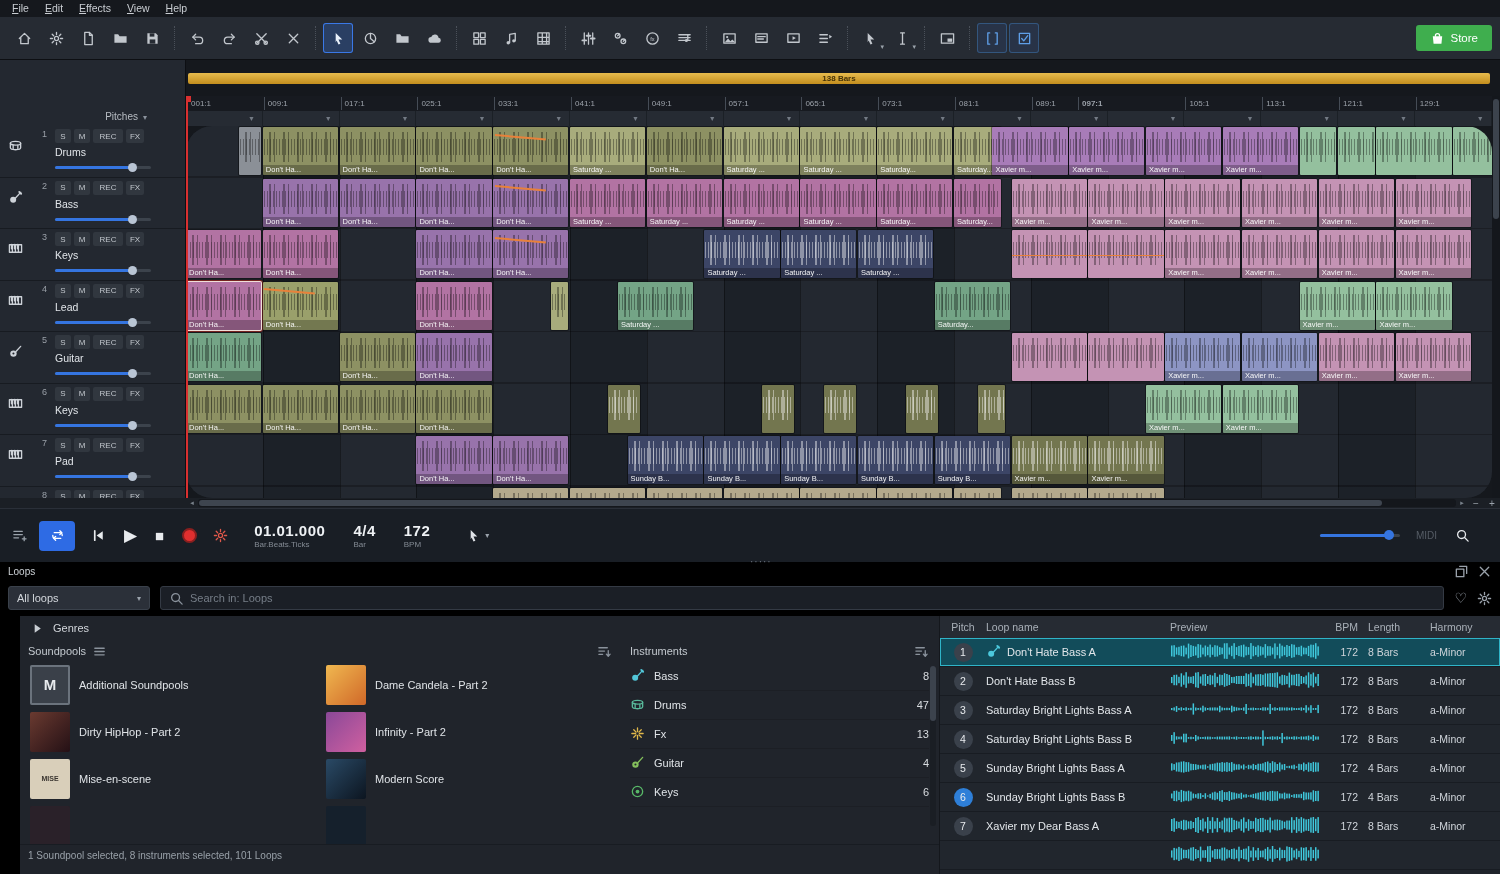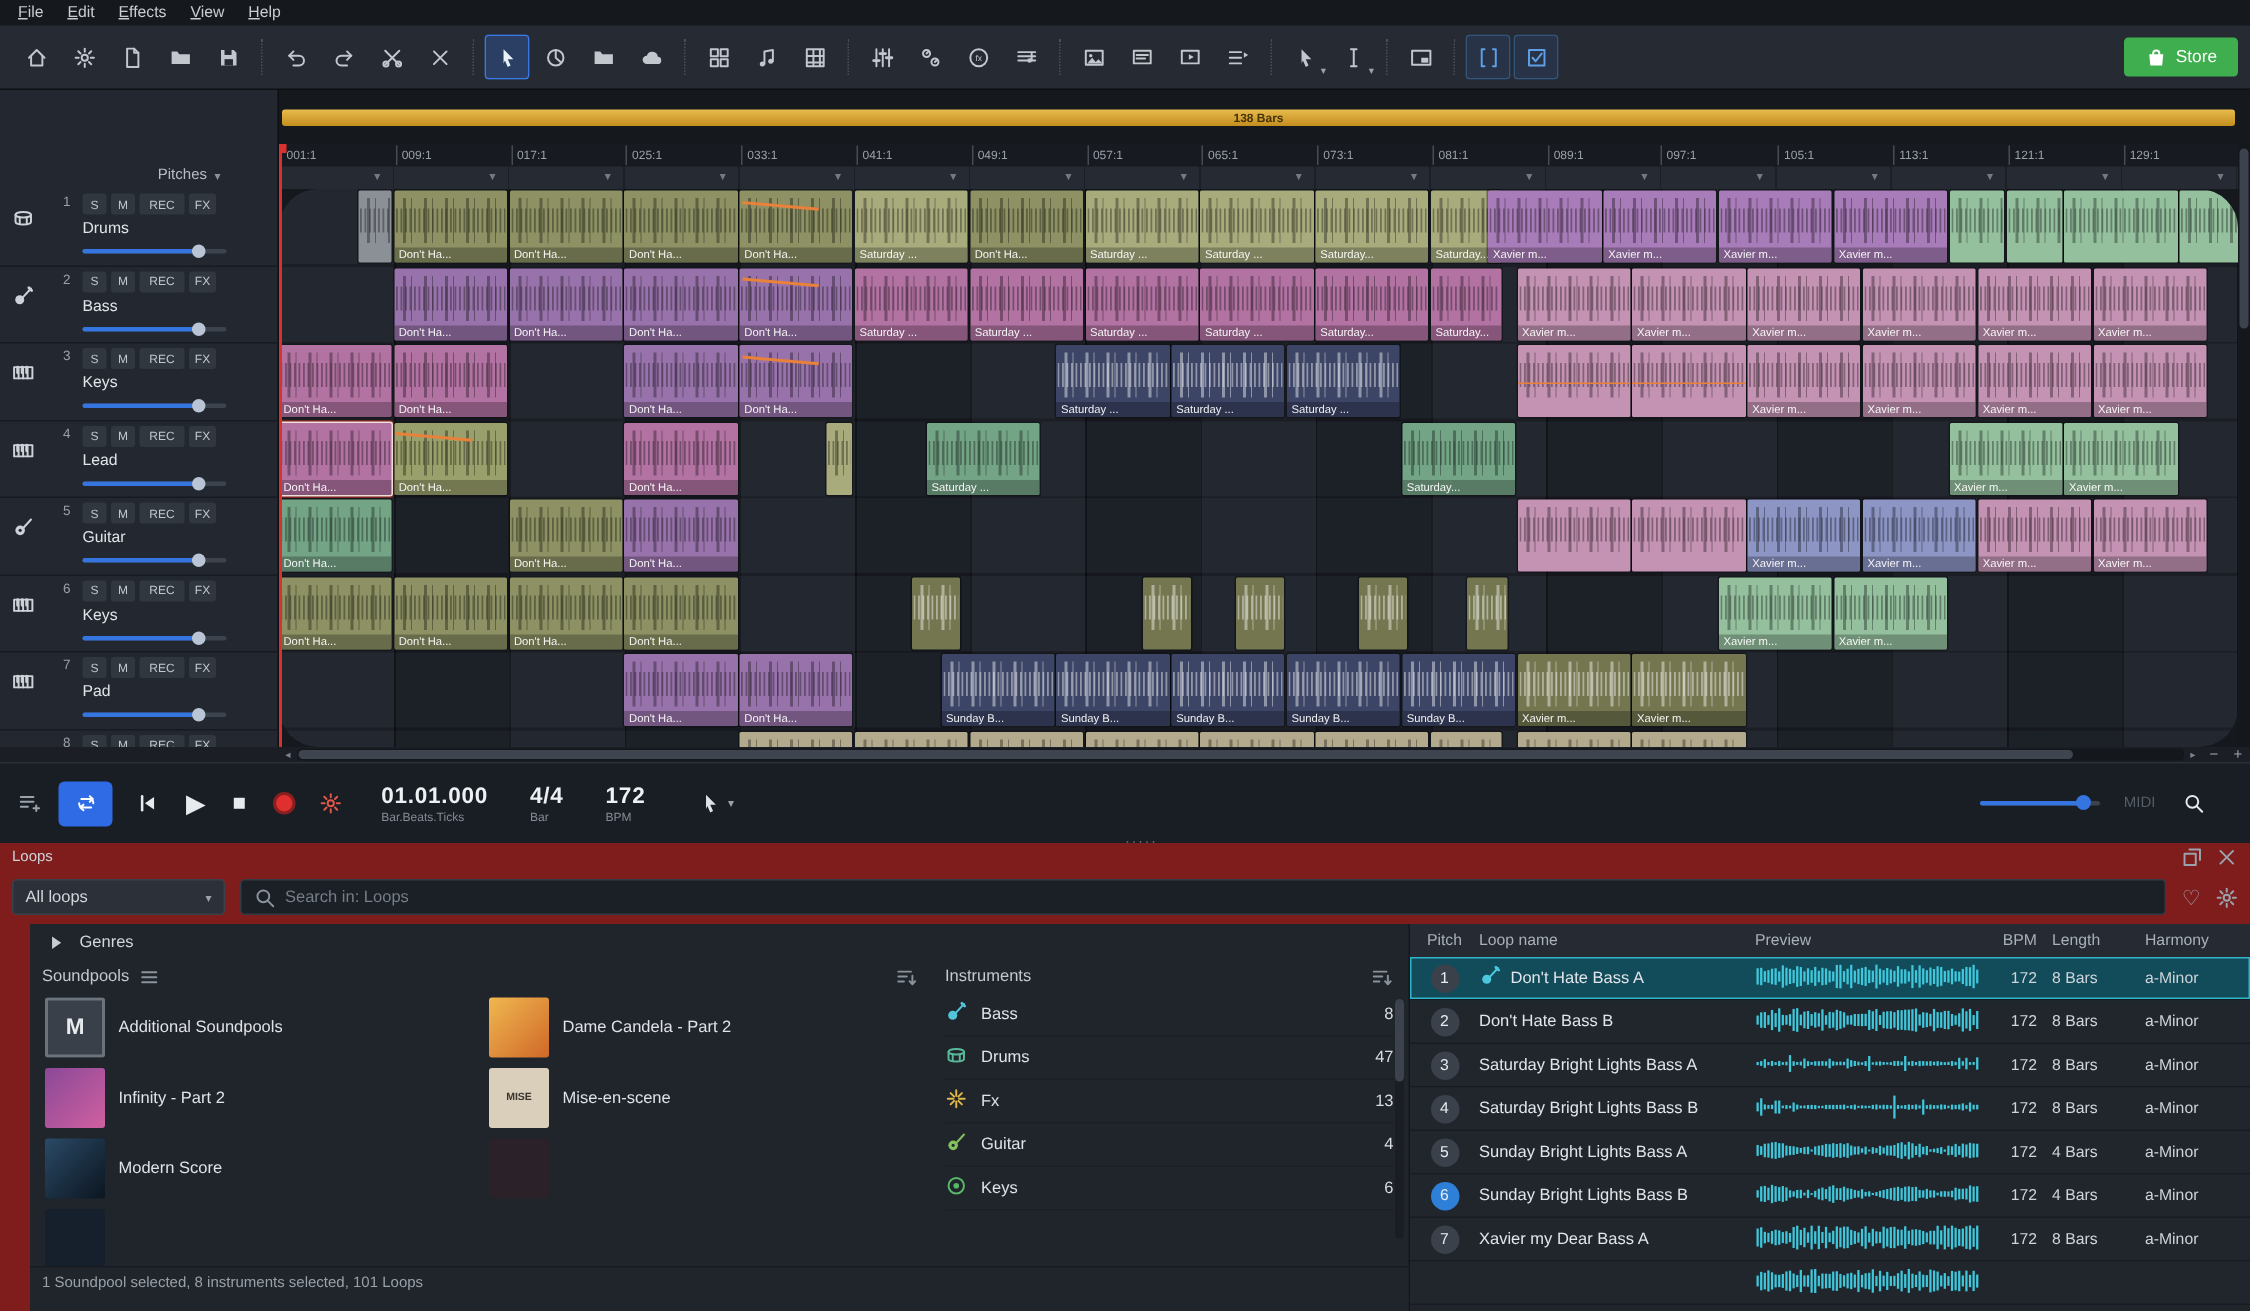--- a/index.html
+++ b/index.html
@@ -81,21 +81,21 @@
   .tval .big { font-size:15px; font-weight:bold; color:#eef1f4; letter-spacing:.5px; }
   .tval .small { font-size:8px; color:#848b94; margin-top:1px; }
   .ttool { display:flex; align-items:center; gap:4px; color:#dfe3e7; margin-left:8px; }
   .ttool .caret { font-size:8px; color:#9aa2ab; }
   .tspacer { flex:1; }
   .tslider { width:80px; height:3px; background:#3c434c; border-radius:2px; position:relative; margin-right:16px; }
   .tslider .fill { width:85%; height:3px; background:#3575e0; border-radius:2px; }
   .tslider .knob { position:absolute; left:80%; top:-4px; width:10px; height:10px; border-radius:50%; background:#3575e0; }
   .midi { font-size:10px; color:#565d66; margin-right:18px; }
   
-  .loops-panel { height:312px; background:#7f1d1d; position:relative; }
+  .loops-panel { height:312px; background:#000000; position:relative; }
   .loops-header { height:18px; display:flex; align-items:center; padding:0 8px; font-size:10px; color:#cdd2d7; position:relative; }
   .loops-header::after { content:"·····"; position:absolute; left:50%; top:-6px; color:#6a727c; font-size:10px; letter-spacing:1px; }
   .lh-icons { margin-left:auto; display:flex; gap:8px; color:#9aa2ab; }
   .filter-row { height:36px; display:flex; align-items:center; gap:10px; padding:0 8px; }
   .dropdown { width:142px; height:24px; background:#2b3039; border:1px solid #3a414b; border-radius:3px;
     display:flex; align-items:center; justify-content:space-between; padding:0 8px; font-size:11px; color:#d2d6db; }
   .dropdown .caret { font-size:8px; color:#9aa2ab; }
   .search { flex:1; height:24px; background:#1b1f26; border:1px solid #343a44; border-radius:3px;
     display:flex; align-items:center; gap:6px; padding:0 8px; color:#8a929c; }
   .search input { flex:1; background:transparent; border:none; outline:none; color:#d6dade; font-size:11px; font-family:inherit; }
@@ -488,21 +488,21 @@
         <span class="tick" style="left: 154.6px;">017:1</span>
         <span class="tick" style="left: 231.4px;">025:1</span>
         <span class="tick" style="left: 308.2px;">033:1</span>
         <span class="tick" style="left: 385px;">041:1</span>
         <span class="tick" style="left: 461.8px;">049:1</span>
         <span class="tick" style="left: 538.6px;">057:1</span>
         <span class="tick" style="left: 615.4px;">065:1</span>
         <span class="tick" style="left: 692.2px;">073:1</span>
         <span class="tick" style="left: 769px;">081:1</span>
         <span class="tick" style="left: 845.8px;">089:1</span>
-        <span class="tick" style="left: 921px;">097:1</span>
+        <span class="tick" style="left: 892px; font-weight: bold;">097:1</span>
         <span class="tick" style="left: 999.4px;">105:1</span>
         <span class="tick" style="left: 1076.2px;">113:1</span>
         <span class="tick" style="left: 1153px;">121:1</span>
         <span class="tick" style="left: 1229.8px;">129:1</span>
         <span class="tick" style="left: 1306.6px;">137:</span>
       </div>
     <div class="marker-row" id="marker-row">
         <span class="mk" style="left: 62px;">▼</span>
         <span class="mk" style="left: 138.8px;">▼</span>
         <span class="mk" style="left: 215.6px;">▼</span>
@@ -1031,20 +1031,24 @@
               </span>
           </div>
           <div class="pool-grid" id="pool-grid">
               <div class="pool-item">
                 <div class="art" style="background: rgb(58, 64, 73); box-shadow: rgb(107, 115, 125) 0px 0px 0px 2px inset;">M</div>
                 <div class="pool-name">Additional Soundpools</div>
               </div>
               <div class="pool-item">
                 <div class="art" style="background: linear-gradient(135deg, rgb(240, 184, 80), rgb(208, 104, 40));"></div>
                 <div class="pool-name">Dame Candela - Part 2</div>
+              </div>
+              <div class="pool-item">
+                <div class="art" style="background: linear-gradient(135deg, rgb(106, 58, 48), rgb(36, 16, 21));"></div>
+                <div class="pool-name">Dirty HipHop - Part 2</div>
               </div>
               <div class="pool-item">
                 <div class="art" style="background: linear-gradient(135deg, rgb(138, 72, 152), rgb(208, 96, 160));"></div>
                 <div class="pool-name">Infinity - Part 2</div>
               </div>
               <div class="pool-item">
                 <div class="art" style="background: rgb(217, 207, 186); color: rgb(58, 53, 48); font-size: 7px;">MISE</div>
                 <div class="pool-name">Mise-en-scene</div>
               </div>
               <div class="pool-item">

